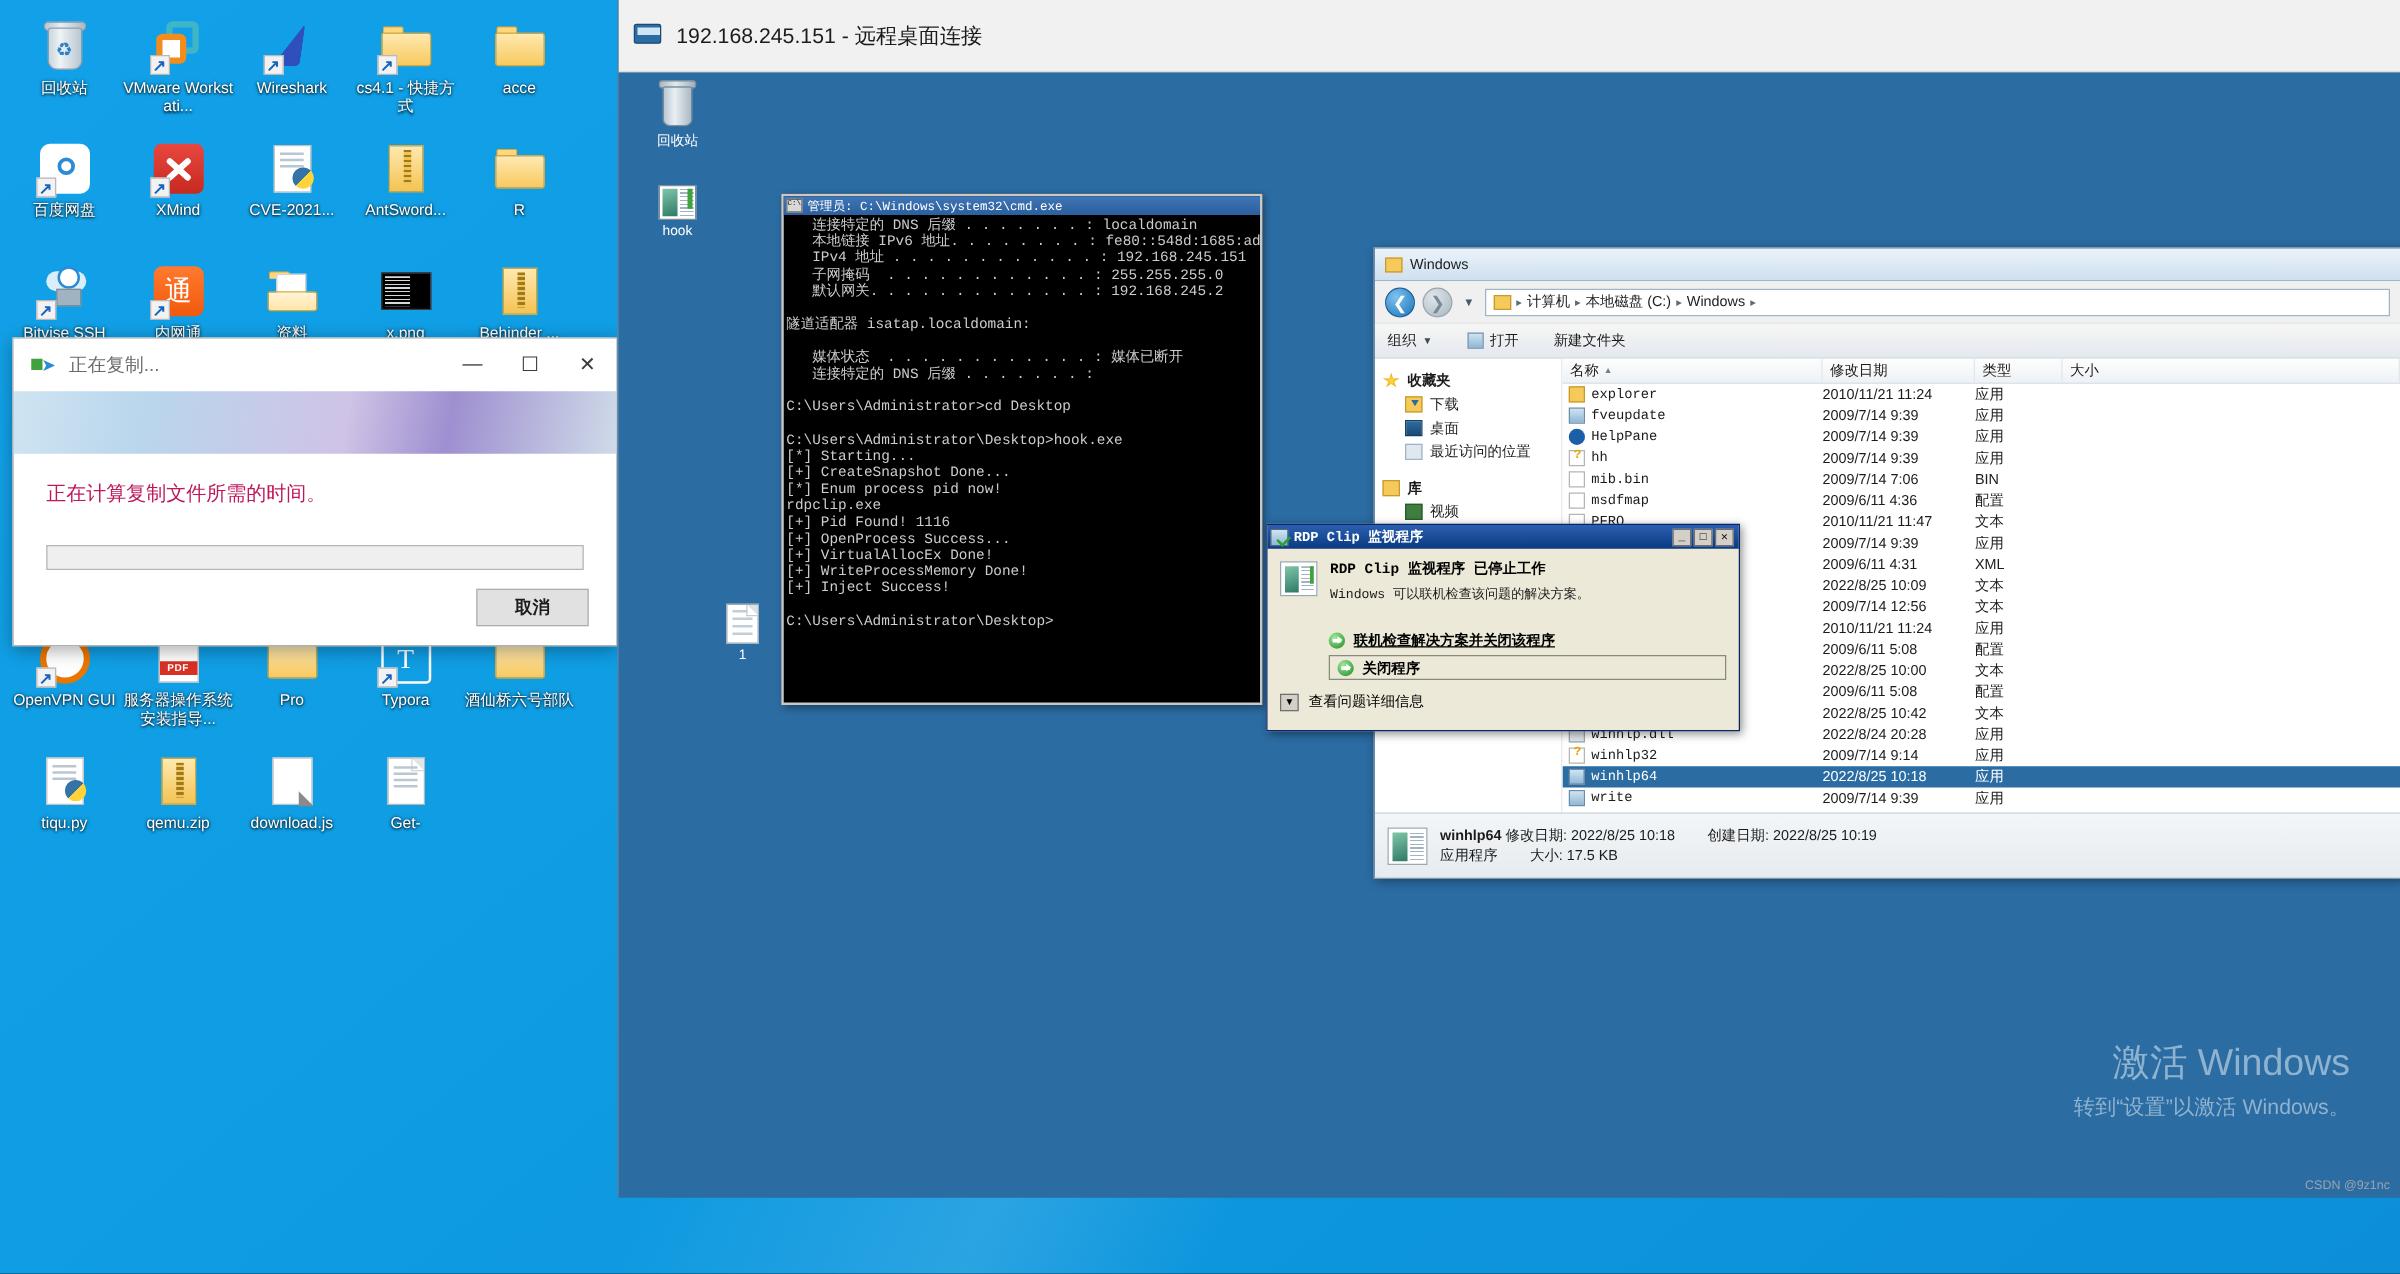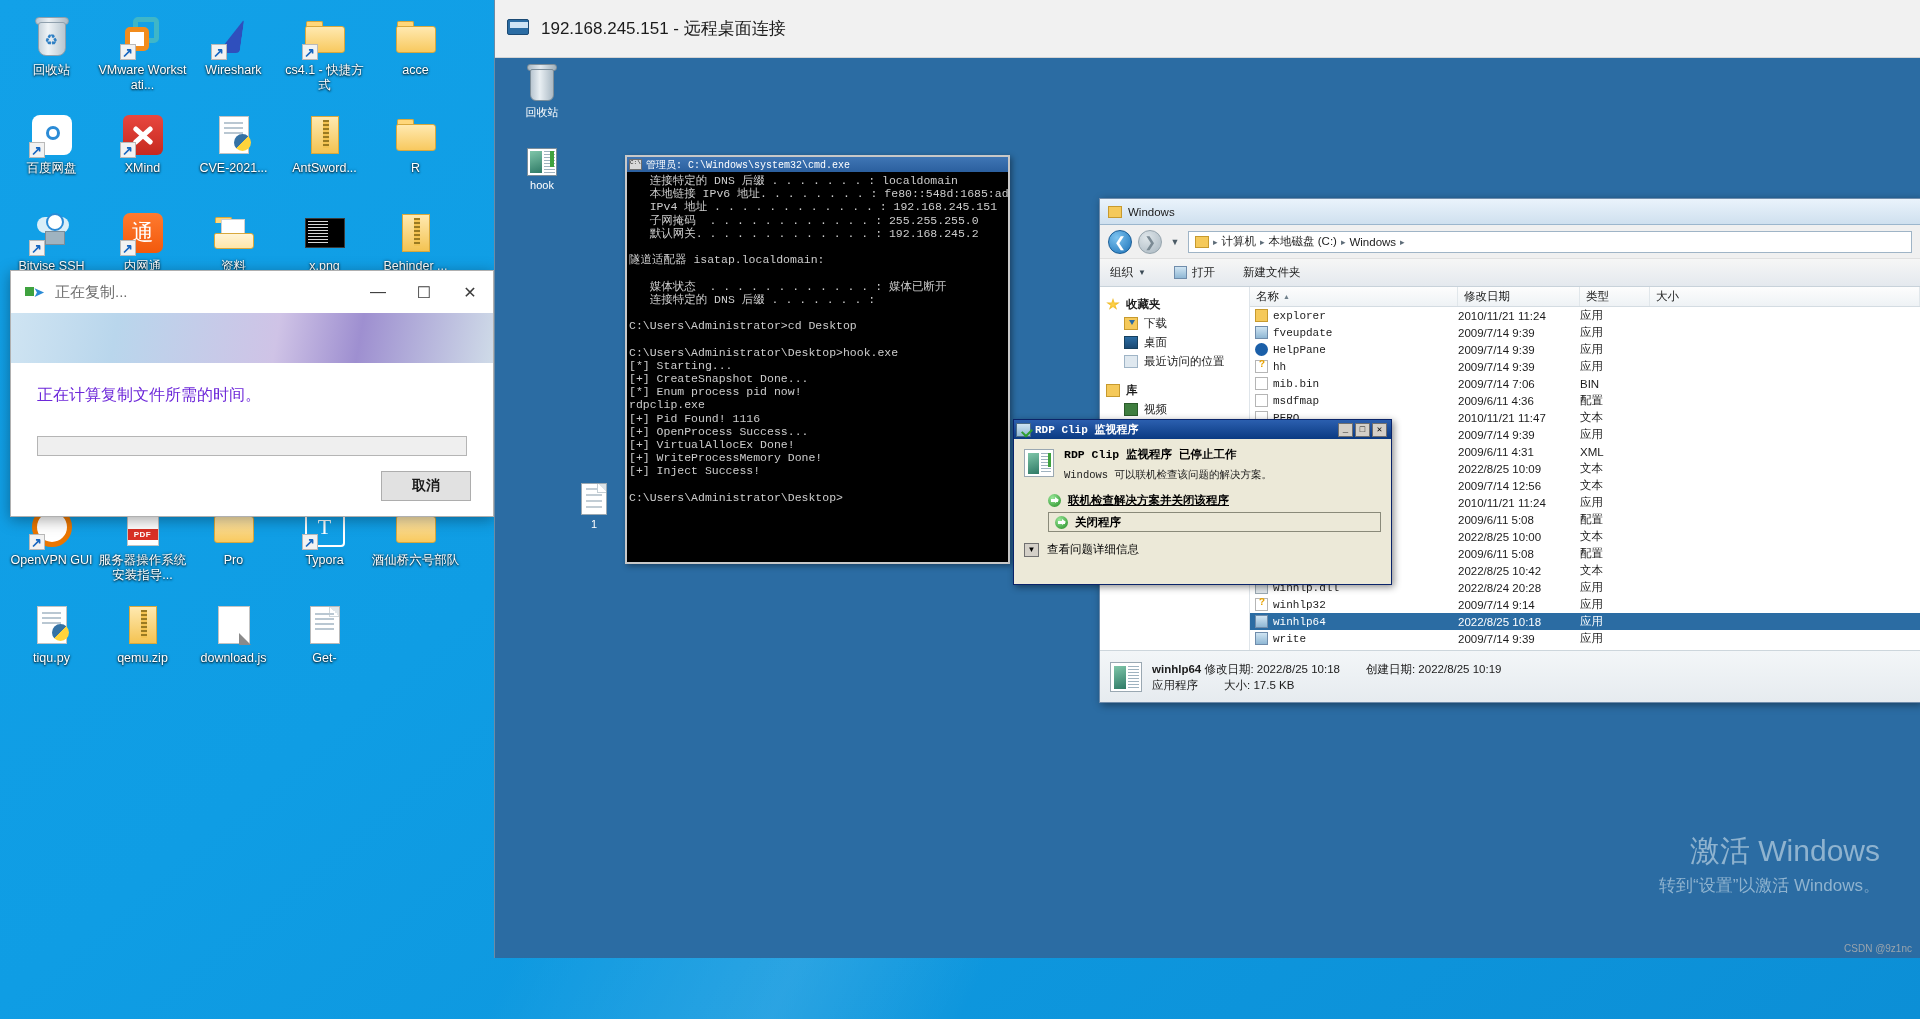--- a/index.html
+++ b/index.html
@@ -242,21 +242,21 @@
   }
   #copy-dialog .winbtns div{
     width:46px; height:42px; display:flex;align-items:center;justify-content:center;
     font-size:16px; color:#3b3b3b;
   }
   #copy-dialog .banner{
     height:52px;
     background:linear-gradient(100deg,#cfe4f2 0%, #b9d6ec 22%, #cfc3e6 55%, #9e8fd0 72%, #cfdbe8 100%);
   }
   #copy-dialog .body{ flex:1; padding:22px 26px 0 26px; position:relative; }
-  #copy-dialog .msg{ font-size:16px; color:#6d28d9; }
+  #copy-dialog .msg{ font-size:16px; color:#be185d; }
   #copy-dialog .pbar{
     margin-top:30px; height:20px; border:1px solid #b5b5b5; background:#efefef;
   }
   #copy-dialog .footer{
     height:62px; display:flex; align-items:center; justify-content:flex-end; padding:0 22px;font-weight:bold;
   }
   #copy-dialog .cancelbtn{
     min-width:90px; height:30px; padding:0 16px;
     background:#e1e1e1; border:1px solid #adadad; font-size:14px; color:#1b1b1b;
     display:flex;align-items:center;justify-content:center;
@@ -490,21 +490,21 @@
   }
   #crash-dialog .cd-body{ padding:8px 10px 0 10px; display:flex; gap:10px; }
   #crash-dialog .cd-ic{
     width:30px;height:28px;background:#fff;border:1px solid #9aa8b2;position:relative;flex:none;margin-top:2px;
   }
   #crash-dialog .cd-ic .l{position:absolute;left:3px;top:3px;width:11px;height:21px;background:linear-gradient(160deg,#7fc6a9,#2f7a66);}
   #crash-dialog .cd-ic .r{position:absolute;left:16px;top:3px;width:10px;height:21px;background:repeating-linear-gradient(180deg,#9fb3c0 0 1px,#fff 1px 3px);}
   #crash-dialog .cd-ic .g{position:absolute;right:2px;top:3px;width:3px;height:14px;background:#3fa23f;}
   #crash-dialog .cd-h{ font-family:"Liberation Mono", monospace; font-size:11.5px; font-weight:bold; }
   #crash-dialog .cd-sub{ font-family:"Liberation Mono", monospace; font-size:10.5px; margin-top:6px; color:#1b1b1b; }
-  #crash-dialog .cd-opts{ margin-top:8px; padding:0 10px 0 34px; }
+  #crash-dialog .cd-opts{ margin-top:20px; padding:0 10px 0 49px; }
   #crash-dialog .cd-opt{
     display:flex; align-items:center; gap:7px; height:20px; font-size:11.5px; font-weight:bold;
   }
   #crash-dialog .cd-opt.boxed{
     border:1px solid #8a8a7a; background:#ece9d8; padding-left:6px; margin-top:2px;
   }
   #crash-dialog .cd-opt .arrow{
     width:13px;height:13px;border-radius:50%;
     background:radial-gradient(circle at 35% 30%, #9be89b, #1e8a1e);
     position:relative; flex:none;

